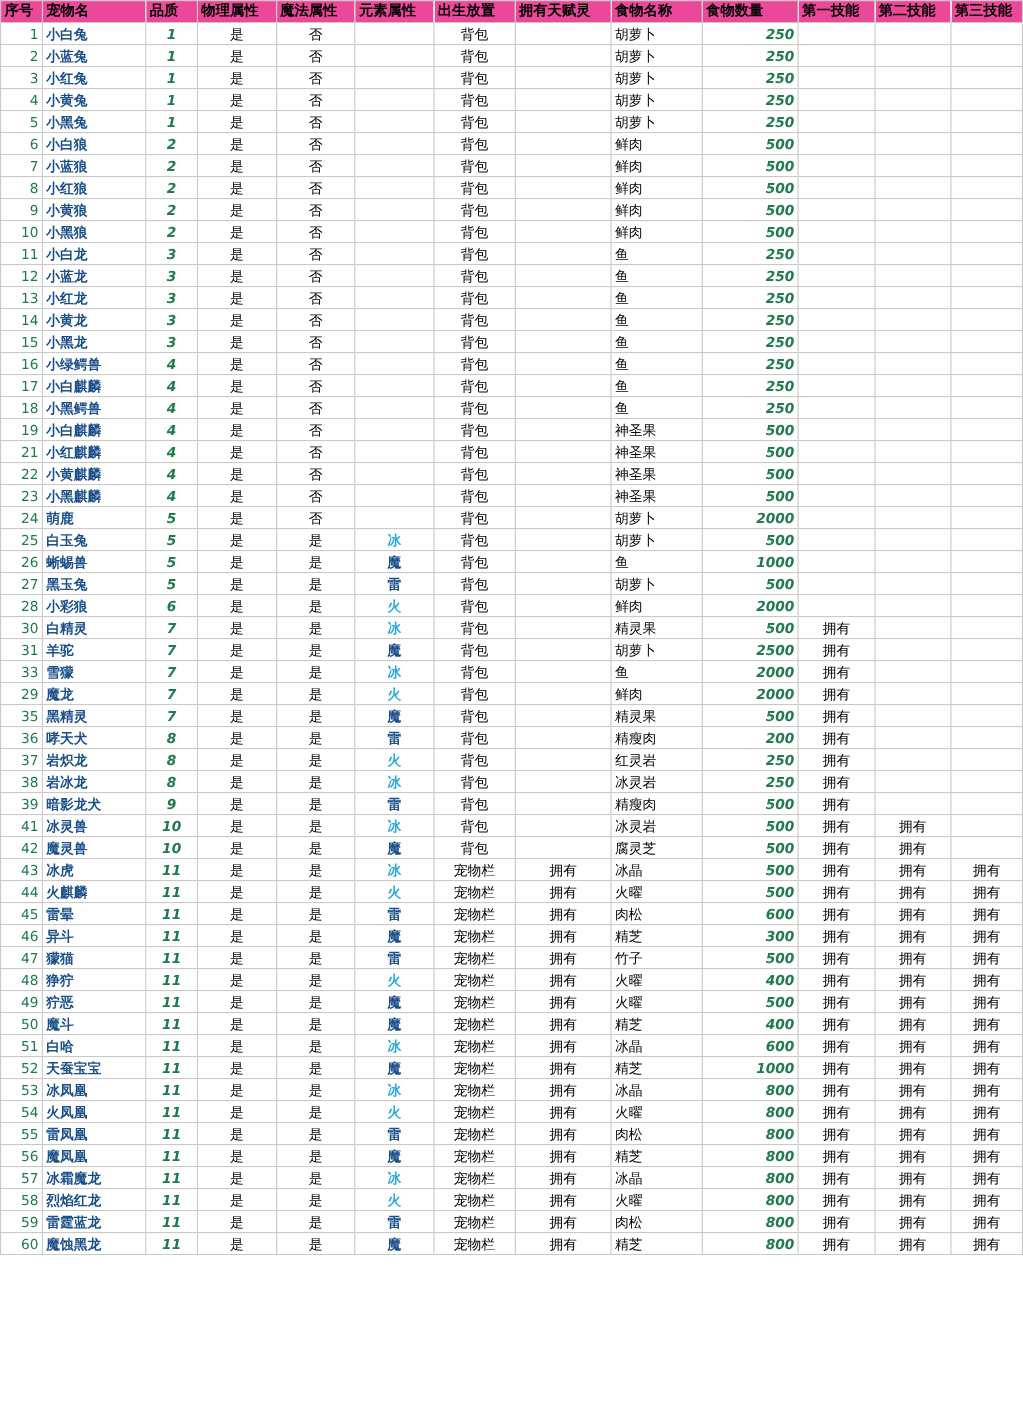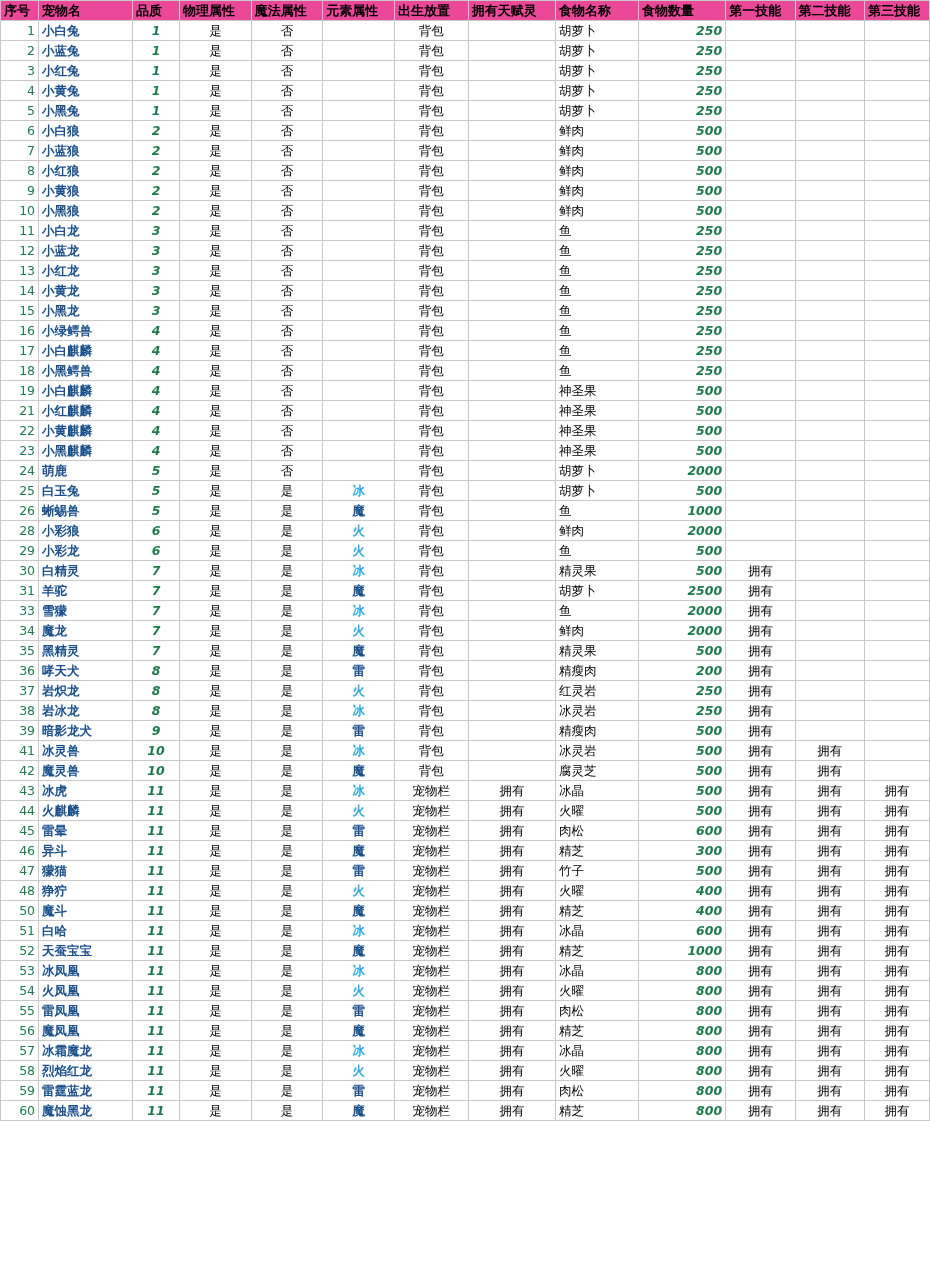--- a/index.html
+++ b/index.html
@@ -443,50 +443,50 @@
           <td class="elem dark">魔</td>
           <td class="birth">背包</td>
           <td class="talent"></td>
           <td class="food">鱼</td>
           <td class="foodnum">1000</td>
           <td class="skill"></td>
           <td class="skill"></td>
           <td class="skill"></td>
         </tr>
         <tr>
+          <td class="num">27</td>
+          <td class="name">黑玉兔</td>
+          <td class="quality">5</td>
+          <td class="plain">是</td>
+          <td class="plain">是</td>
+          <td class="elem thunder">雷</td>
+          <td class="birth">背包</td>
+          <td class="talent"></td>
+          <td class="food">胡萝卜</td>
+          <td class="foodnum">500</td>
+          <td class="skill"></td>
+          <td class="skill"></td>
+          <td class="skill"></td>
+        </tr>
+        <tr>
           <td class="num">28</td>
           <td class="name">小彩狼</td>
           <td class="quality">6</td>
           <td class="plain">是</td>
           <td class="plain">是</td>
           <td class="elem fire">火</td>
           <td class="birth">背包</td>
           <td class="talent"></td>
           <td class="food">鲜肉</td>
           <td class="foodnum">2000</td>
           <td class="skill"></td>
           <td class="skill"></td>
           <td class="skill"></td>
         </tr>
         <tr>
-          <td class="num">29</td>
-          <td class="name">小彩龙</td>
-          <td class="quality">6</td>
-          <td class="plain">是</td>
-          <td class="plain">是</td>
-          <td class="elem fire">火</td>
-          <td class="birth">背包</td>
-          <td class="talent"></td>
-          <td class="food">鱼</td>
-          <td class="foodnum">500</td>
-          <td class="skill"></td>
-          <td class="skill"></td>
-          <td class="skill"></td>
-        </tr>
-        <tr>
           <td class="num">30</td>
           <td class="name">白精灵</td>
           <td class="quality">7</td>
           <td class="plain">是</td>
           <td class="plain">是</td>
           <td class="elem ice">冰</td>
           <td class="birth">背包</td>
           <td class="talent"></td>
           <td class="food">精灵果</td>
           <td class="foodnum">500</td>
@@ -518,21 +518,21 @@
           <td class="elem ice">冰</td>
           <td class="birth">背包</td>
           <td class="talent"></td>
           <td class="food">鱼</td>
           <td class="foodnum">2000</td>
           <td class="skill">拥有</td>
           <td class="skill"></td>
           <td class="skill"></td>
         </tr>
         <tr>
-          <td class="num">34</td>
+          <td class="num">29</td>
           <td class="name">魔龙</td>
           <td class="quality">7</td>
           <td class="plain">是</td>
           <td class="plain">是</td>
           <td class="elem fire">火</td>
           <td class="birth">背包</td>
           <td class="talent"></td>
           <td class="food">鲜肉</td>
           <td class="foodnum">2000</td>
           <td class="skill">拥有</td>
@@ -723,20 +723,35 @@
           <td class="num">48</td>
           <td class="name">狰狞</td>
           <td class="quality">11</td>
           <td class="plain">是</td>
           <td class="plain">是</td>
           <td class="elem fire">火</td>
           <td class="birth">宠物栏</td>
           <td class="talent">拥有</td>
           <td class="food">火曜</td>
           <td class="foodnum">400</td>
+          <td class="skill">拥有</td>
+          <td class="skill">拥有</td>
+          <td class="skill">拥有</td>
+        </tr>
+        <tr>
+          <td class="num">49</td>
+          <td class="name">狞恶</td>
+          <td class="quality">11</td>
+          <td class="plain">是</td>
+          <td class="plain">是</td>
+          <td class="elem dark">魔</td>
+          <td class="birth">宠物栏</td>
+          <td class="talent">拥有</td>
+          <td class="food">火曜</td>
+          <td class="foodnum">500</td>
           <td class="skill">拥有</td>
           <td class="skill">拥有</td>
           <td class="skill">拥有</td>
         </tr>
         <tr>
           <td class="num">50</td>
           <td class="name">魔斗</td>
           <td class="quality">11</td>
           <td class="plain">是</td>
           <td class="plain">是</td>

